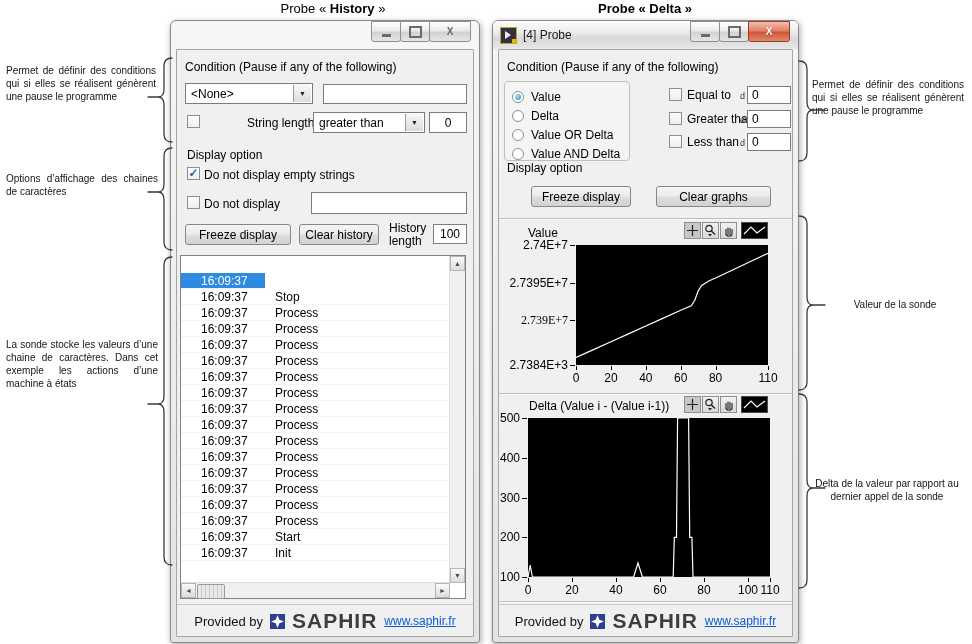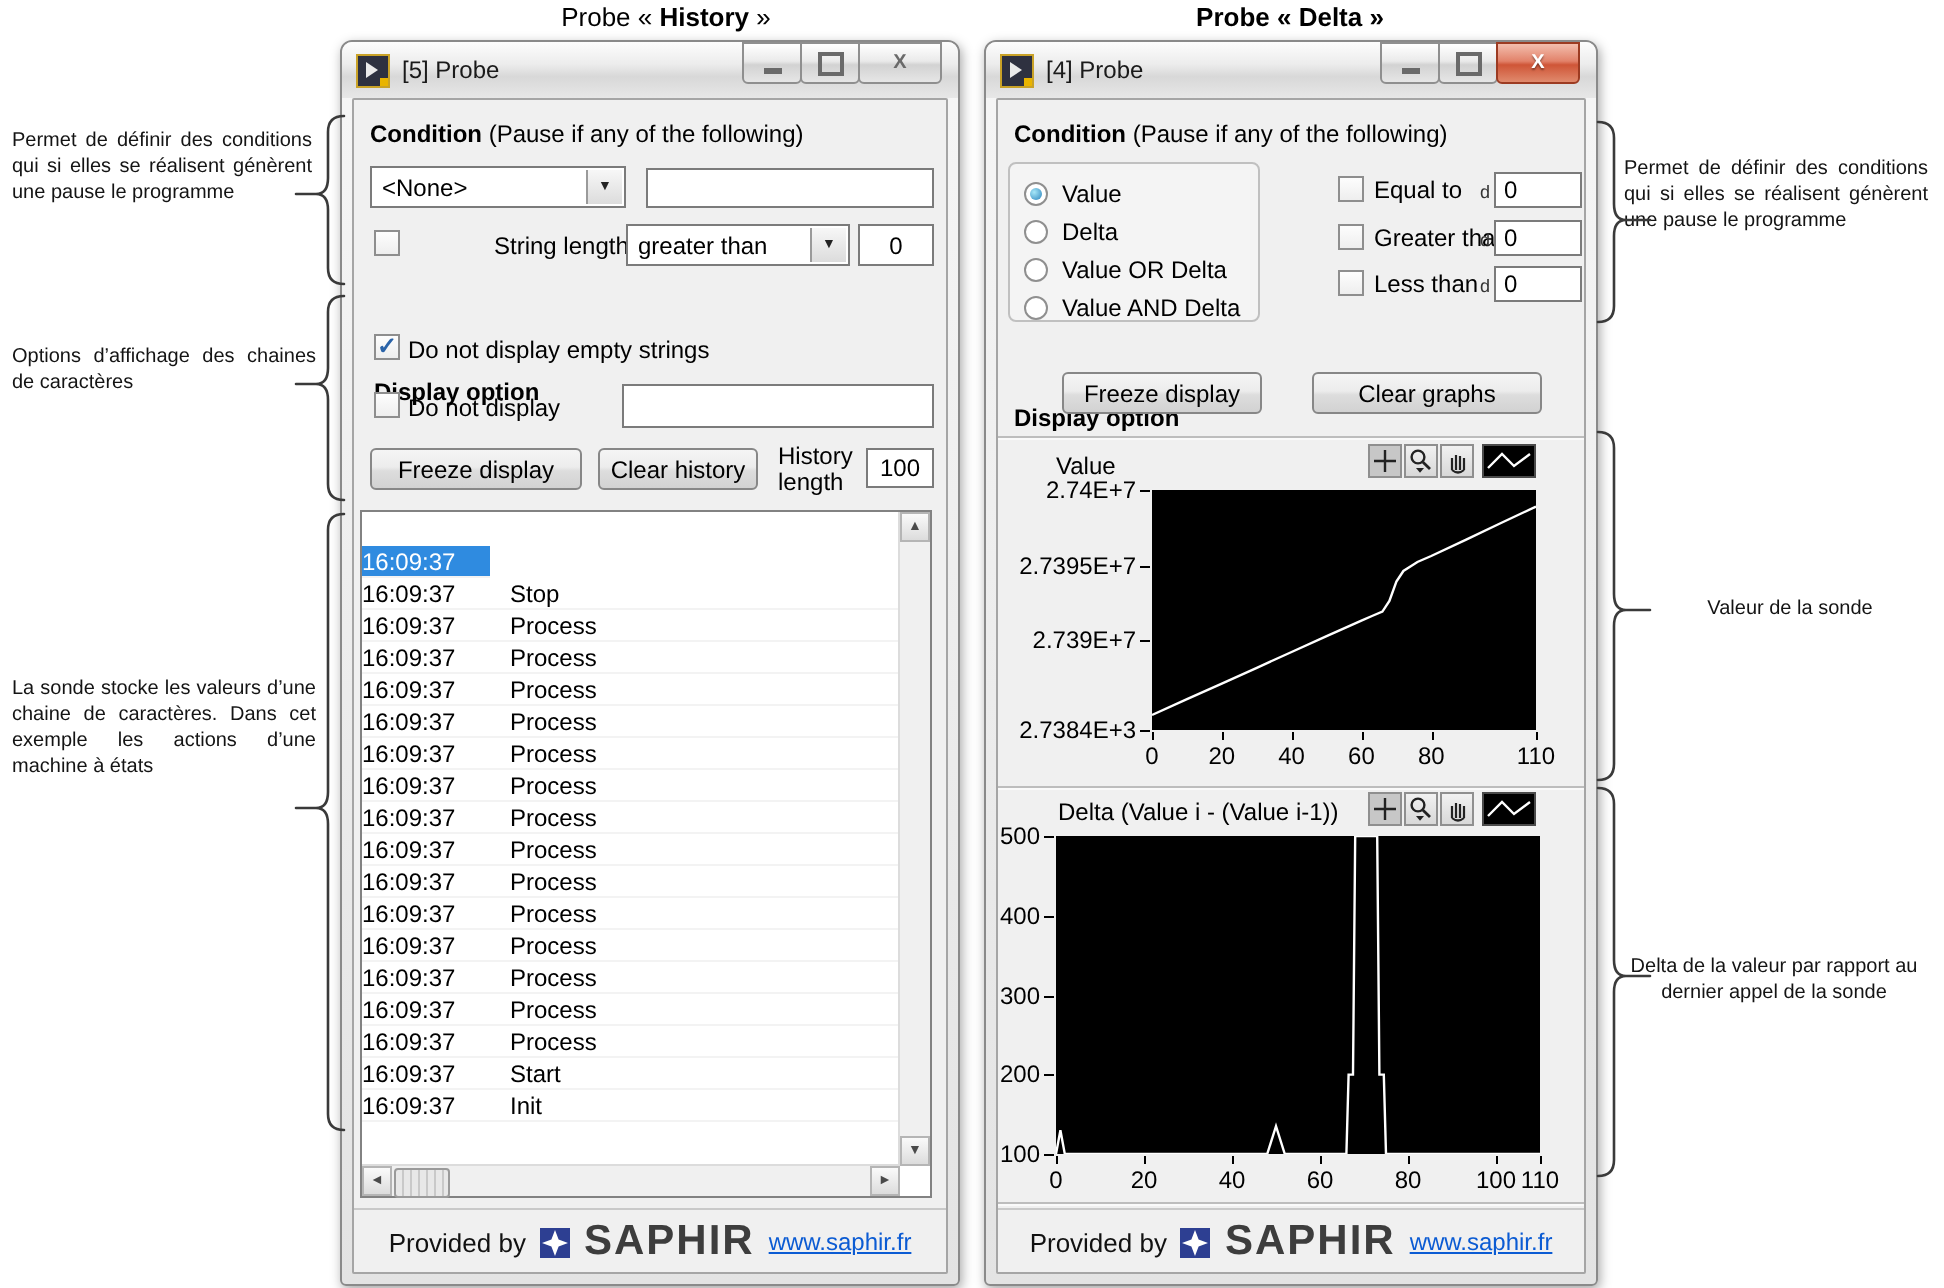--- a/index.html
+++ b/index.html
@@ -34,21 +34,21 @@
   .wc-close.active{background:linear-gradient(#f3beae,#e2826a 45%,#cf5537 55%,#e08a6d);border-color:#9c3b22;}
   .g-min{width:9px;height:3px;background:#6a6a6a;margin-top:7px;}
   .g-max{width:9px;height:8px;border:2px solid #6a6a6a;}
   .g-close{font-size:10px;font-weight:bold;color:#6a6a6a;line-height:10px;}
   .wc-close.active .g-close{color:#fff;text-shadow:0 1px 1px rgba(0,0,0,.4);}
 
   .client{position:absolute;left:5px;right:5px;top:28px;bottom:5px;background:#f0f0f0;
        border:1px solid #a5a5a5;border-radius:1px;overflow:hidden;}
 
   .lbl{position:absolute;font-size:12px;color:#000;white-space:nowrap;}
-  .bold{font-weight:bold;margin-top:41px;}
+  .bold{font-weight:normal;}
 
   .combo{position:absolute;background:#fff;border:1px solid #7b7b7b;font-size:12px;
        display:flex;align-items:center;padding-left:5px;box-sizing:border-box;}
   .combo .dd{position:absolute;right:1px;top:1px;bottom:1px;width:17px;
        background:linear-gradient(#f7f7f7,#dcdcdc);border-left:1px solid #9a9a9a;
        display:flex;align-items:center;justify-content:center;font-size:7px;color:#222;}
   .tinput{position:absolute;background:#fff;border:1px solid #7b7b7b;font-size:12px;
        display:flex;align-items:center;padding:0 4px;box-sizing:border-box;}
   .tinput.center{justify-content:center;}
 
@@ -79,21 +79,21 @@
 
   
   .table{position:absolute;background:#ffffff;border:1px solid #828282;box-sizing:border-box;}
   .thead{position:absolute;left:0;top:0;right:15px;height:17px;background:#fcfcfc;
        border-bottom:1px solid #e0e0e0;font-size:12px;}
   .thead .th1{position:absolute;left:6px;top:1px;}
   .thead .th2{position:absolute;left:74px;top:1px;}
   .tbody{position:absolute;left:0;top:17px;right:15px;bottom:15px;overflow:hidden;}
   .trow{display:flex;height:16px;line-height:16px;font-size:12px;}
   .tcell{border-bottom:1px solid #f3f3f3;}
-  .c1{width:64px;padding-left:0;}
+  .c1{width:64px;padding-left:20px;}
   .c2{flex:1;padding-left:10px;}
   .c1.sel{background:#2f8be0;color:#fff;}
   .vscroll{position:absolute;right:0;top:0;width:15px;bottom:15px;background:#f0f0f0;border-left:1px solid #dcdcdc;}
   .hscroll{position:absolute;left:0;bottom:0;right:15px;height:15px;background:#f0f0f0;border-top:1px solid #dcdcdc;}
   .sbtn{position:absolute;width:15px;height:15px;background:linear-gradient(#fafafa,#dcdcdc);
        border:1px solid #b5b5b5;box-sizing:border-box;font-size:7px;color:#4a4a4a;
        display:flex;align-items:center;justify-content:center;}
   .hthumb{position:absolute;left:16px;top:1px;width:26px;height:13px;border:1px solid #9a9a9a;border-radius:2px;
        background:repeating-linear-gradient(90deg,#e8e8e8 0 3px,#c9c9c9 3px 4px);}
 
@@ -132,24 +132,20 @@
 
   <div class="note" style="left:6px;top:64px;width:150px;">Permet de définir des conditions qui si elles se réalisent génèrent une pause le programme</div>
   <div class="note" style="left:6px;top:172px;width:152px;">Options d’affichage des chaines de caractères</div>
   <div class="note" style="left:6px;top:338px;width:152px;">La sonde stocke les valeurs d’une chaine de caractères. Dans cet exemple les actions d’une machine à états</div>
 
   <div class="note" style="left:812px;top:78px;width:152px;">Permet de définir des conditions qui si elles se réalisent génèrent une pause le programme</div>
   <div class="note center" style="left:830px;top:298px;width:130px;">Valeur de la sonde</div>
   <div class="note center" style="left:806px;top:477px;width:162px;">Delta de la valeur par rapport au dernier appel de la sonde</div>
 
   <div class="win" style="left:170px;top:20px;width:308px;height:621px;">
-    <div class="titlebar">
-      <span class="lv-icon"></span>
-      <span class="title-text">[5] Probe</span>
-    </div>
     <div class="win-controls">
       <div class="wc-btn">
           <span class="g-min"></span>
         </div>
       <div class="wc-btn">
           <span class="g-max"></span>
         </div>
       <div class="wc-btn wc-close">
           <span class="g-close">X</span>
         </div>
@@ -425,21 +421,21 @@
               <path d="M7.5 1 L9.3 5.7 L14 7.5 L9.3 9.3 L7.5 14 L5.7 9.3 L1 7.5 L5.7 5.7 Z" fill="#fff"></path>
             </svg>
         </span>
         <span class="brand">SAPHIR</span>
         <span class="weblink">www.saphir.fr</span>
       </div>
     <div class="tick-label yl" style="left: -1px; width: 70px; top: 188px;">2.74E+7</div>
         <div class="tick-dash" style="left: 71px; top: 195px; width: 5px; height: 1px;"></div>
         <div class="tick-label yl" style="left: -1px; width: 70px; top: 225.5px;">2.7395E+7</div>
         <div class="tick-dash" style="left: 71px; top: 232.5px; width: 5px; height: 1px;"></div>
-        <div class="tick-label yl" style="left: -1px; width: 70px; top: 263px;">2.739E+7</div>
+        <div class="tick-label yl" style="left: -1px; width: 70px; top: 263px; font-family: Liberation Serif, serif;">2.739E+7</div>
         <div class="tick-dash" style="left: 71px; top: 270px; width: 5px; height: 1px;"></div>
         <div class="tick-label yl" style="left: -1px; width: 70px; top: 308px;">2.7384E+3</div>
         <div class="tick-dash" style="left: 71px; top: 315px; width: 5px; height: 1px;"></div>
         <div class="tick-label xl" style="left: 57px; width: 40px; top: 321px;">0</div>
         <div class="tick-dash" style="left: 77px; top: 316px; width: 1px; height: 4px;"></div>
         <div class="tick-label xl" style="left: 91.9091px; width: 40px; top: 321px;">20</div>
         <div class="tick-dash" style="left: 111.909px; top: 316px; width: 1px; height: 4px;"></div>
         <div class="tick-label xl" style="left: 126.818px; width: 40px; top: 321px;">40</div>
         <div class="tick-dash" style="left: 146.818px; top: 316px; width: 1px; height: 4px;"></div>
         <div class="tick-label xl" style="left: 161.727px; width: 40px; top: 321px;">60</div>

